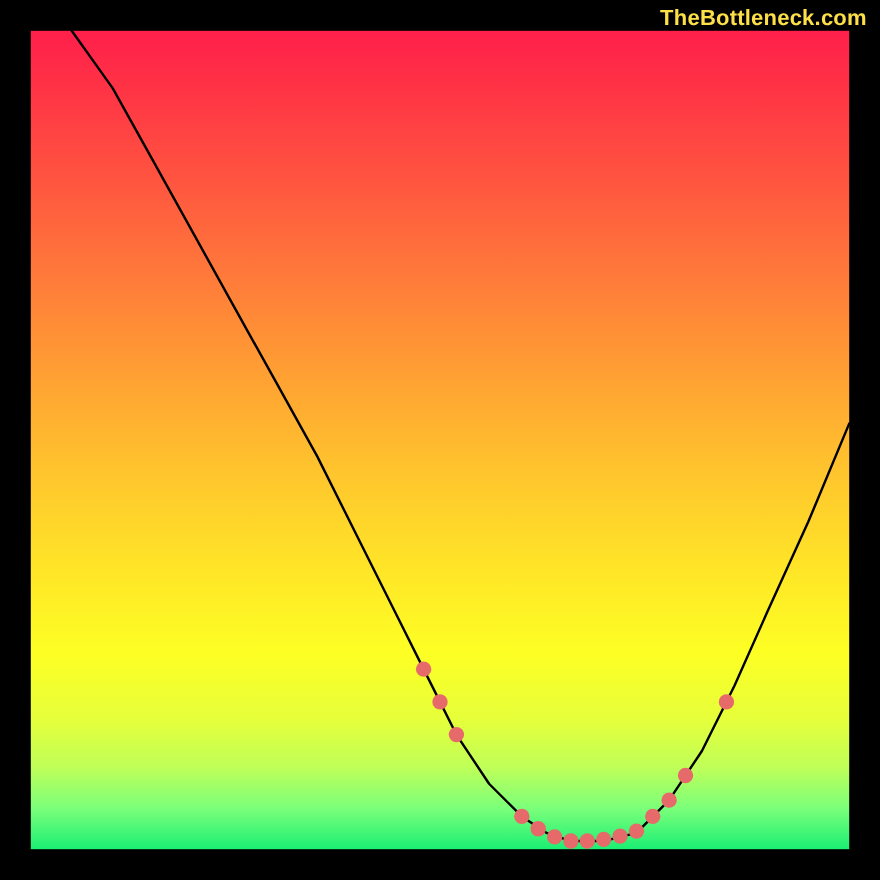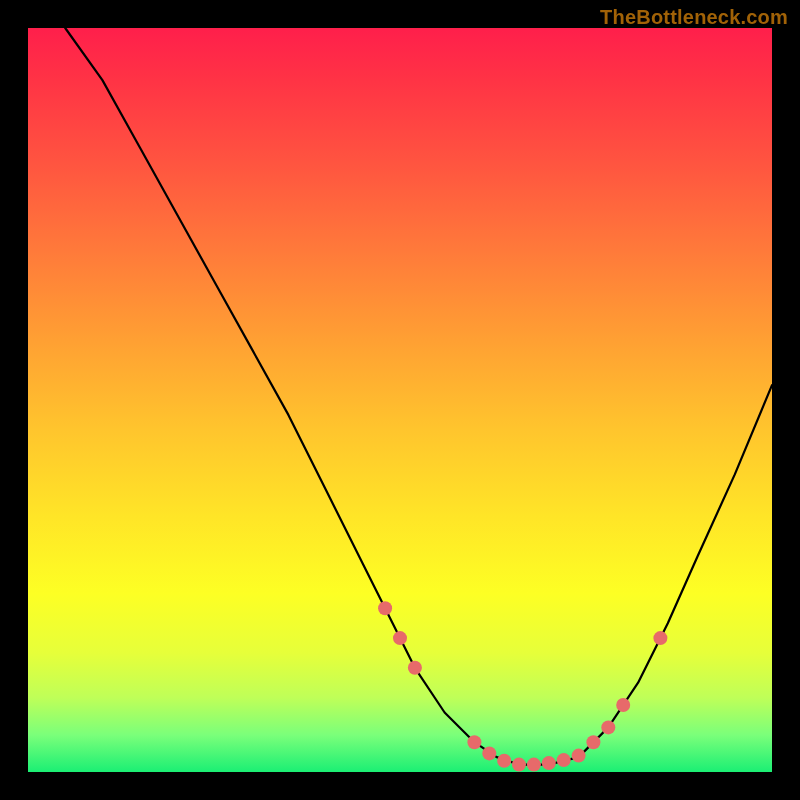--- a/index.html
+++ b/index.html
@@ -38,21 +38,21 @@
       #7bff7a 95%,
       #1bef74 100%);
   }
   .watermark {
     position: absolute;
     top: 6px;
     right: 12px;
     font-family: Arial, Helvetica, sans-serif;
     font-size: 20px;
     font-weight: bold;
-    color: #a16207;
+    color: #fde047;
     letter-spacing: 0.2px;
     user-select: none;
   }
   svg.curve {
     position: absolute;
     left: 0;
     top: 0;
     width: 744px;
     height: 744px;
     overflow: visible;

